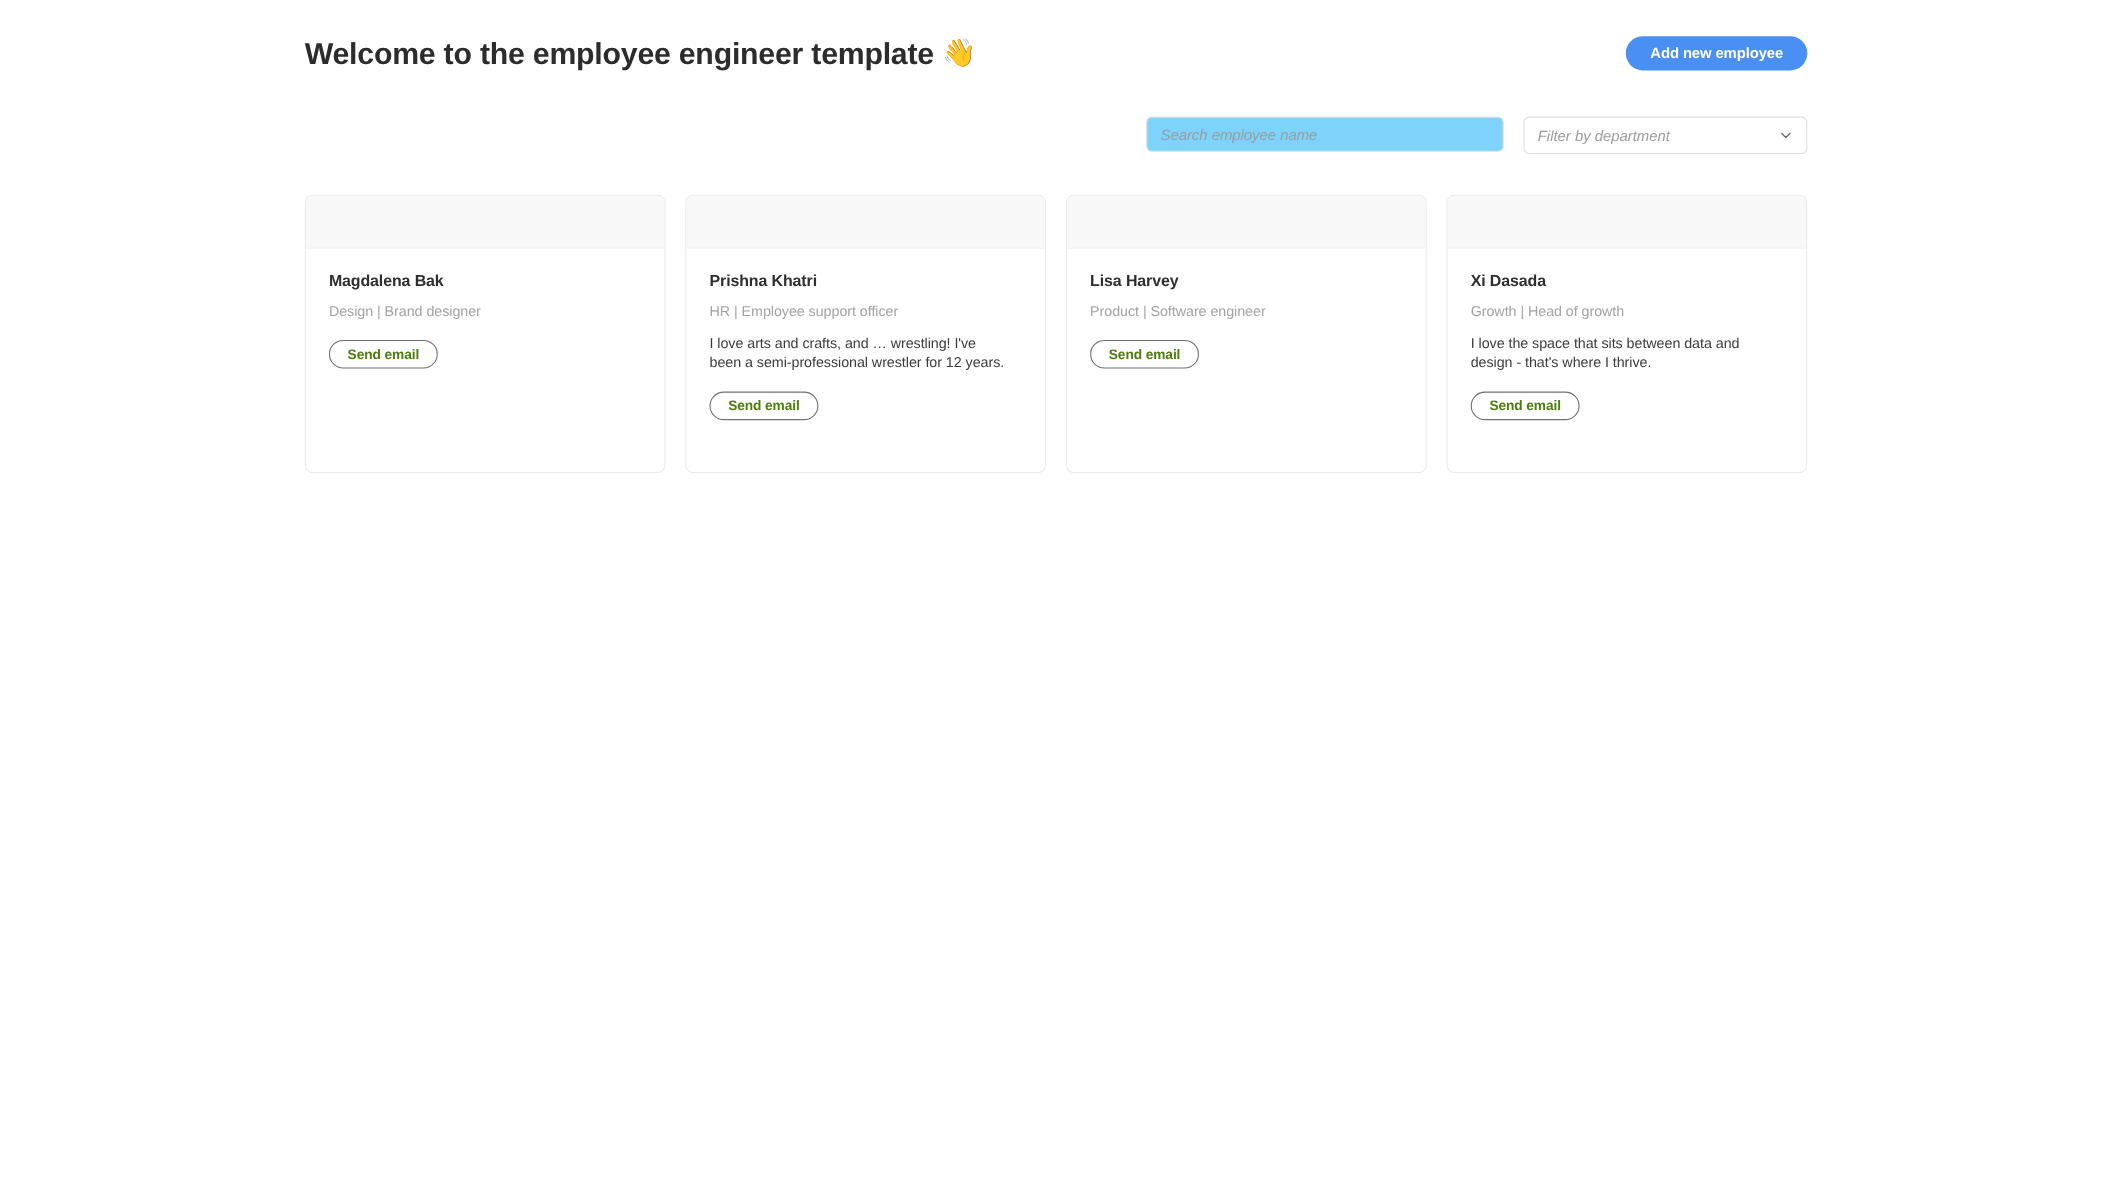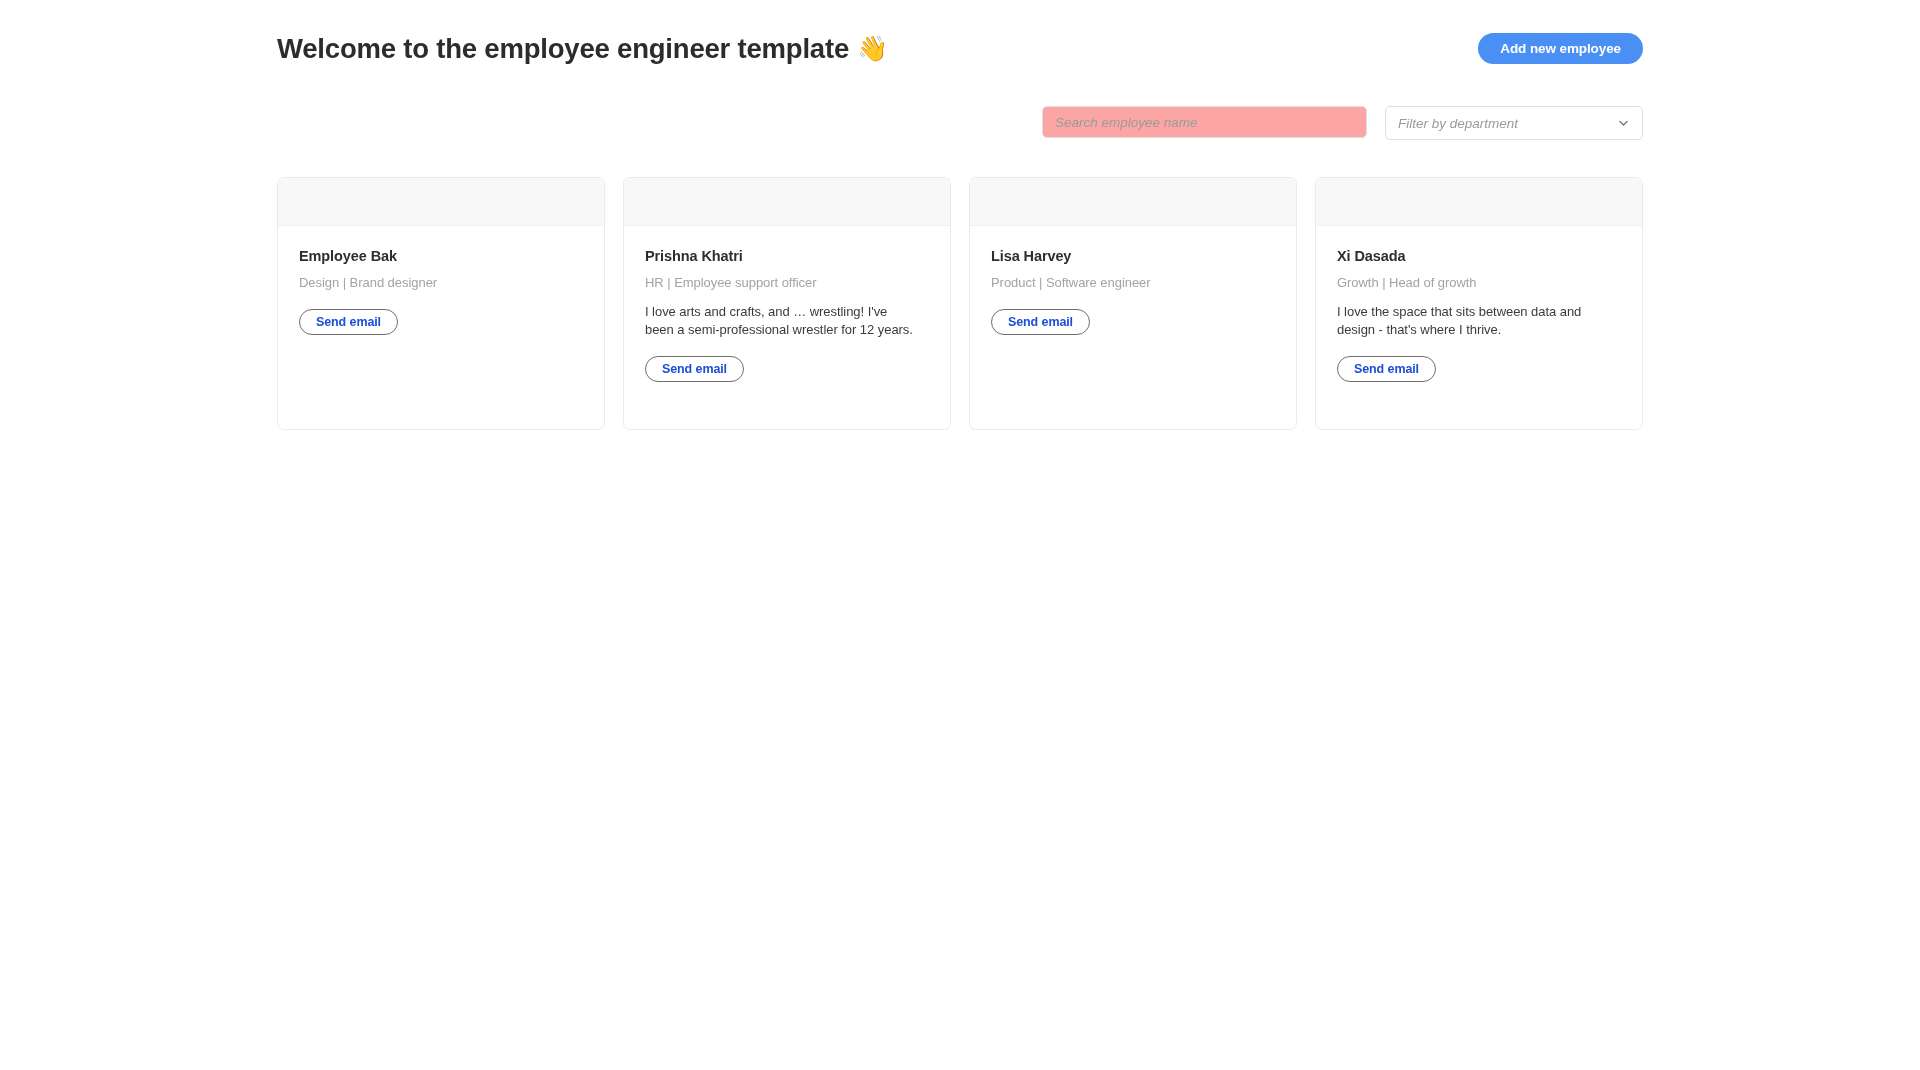--- a/index.html
+++ b/index.html
@@ -77,21 +77,21 @@
   }
 
   .search-wrap { width: 325px; }
   .filter-wrap { width: 258px; position: relative; }
 
   .text-input {
     width: 100%;
     height: 32px;
     border: 1px solid #dfdfdf;
     border-radius: 5px;
-    background: #fca5a5;
+    background: #7dd3fc;
     padding: 0 12px;
     font-size: 13.5px;
     font-family: "Liberation Sans", sans-serif;
     color: #3a3a3a;
     outline: none;
   }
   .text-input::placeholder {
     color: #9b9b9b;
     font-style: italic;
   }
@@ -180,21 +180,21 @@
     letter-spacing: -0.05px;
     max-width: 270px;
   }
 
   .send-email-btn {
     margin-top: 18px;
     align-self: flex-start;
     background: #ffffff;
     border: 1.4px solid #707070;
     border-radius: 999px;
-    color: #1d4ed8;
+    color: #4d7c0f;
     font-size: 12.5px;
     font-weight: bold;
     font-family: "Liberation Sans", sans-serif;
     padding: 0 16px;
     height: 26px;
     cursor: pointer;
     white-space: nowrap;
     letter-spacing: -0.1px;
   }
 </style>
@@ -224,21 +224,21 @@
           </svg>
         </span>
       </div>
     </div>
 
     <div class="cards-grid">
 
       <div class="employee-card">
         <div class="card-banner"></div>
         <div class="card-body">
-          <div class="employee-name">Employee Bak</div>
+          <div class="employee-name">Magdalena Bak</div>
           <div class="employee-role">Design | Brand designer</div>
           <button class="send-email-btn">Send email</button>
         </div>
       </div>
 
       <div class="employee-card">
         <div class="card-banner"></div>
         <div class="card-body">
           <div class="employee-name">Prishna Khatri</div>
           <div class="employee-role">HR | Employee support officer</div>

